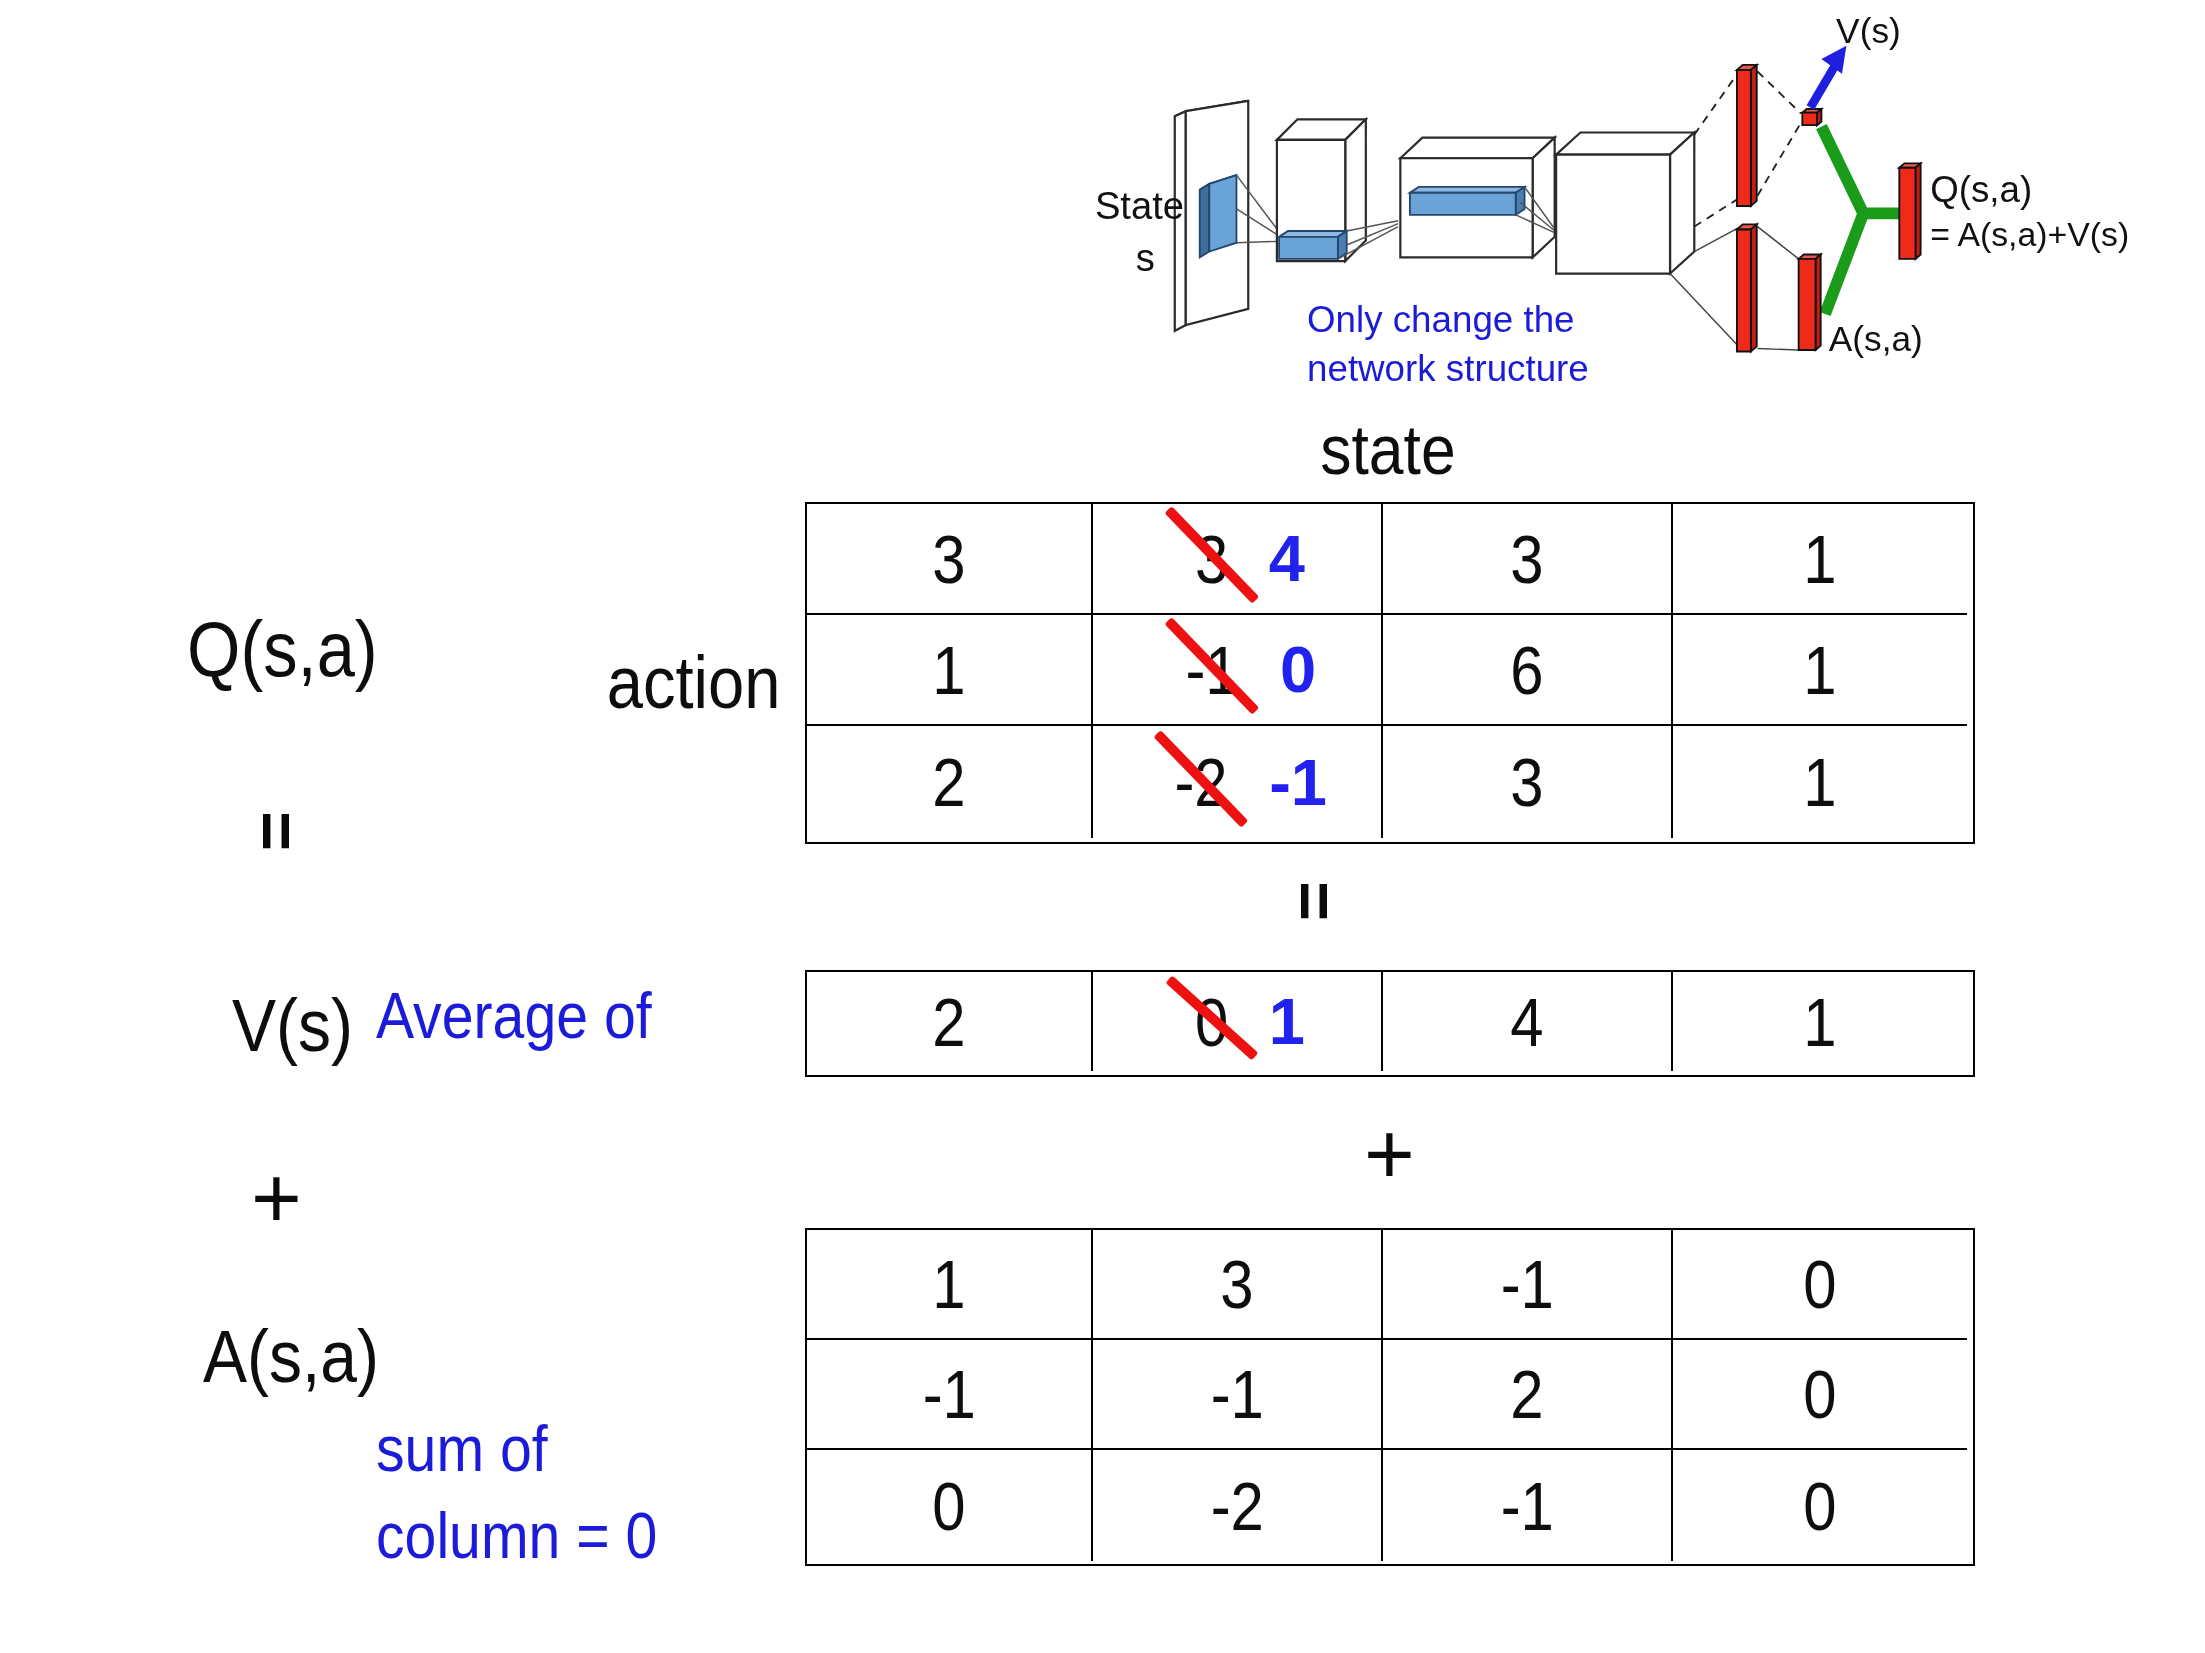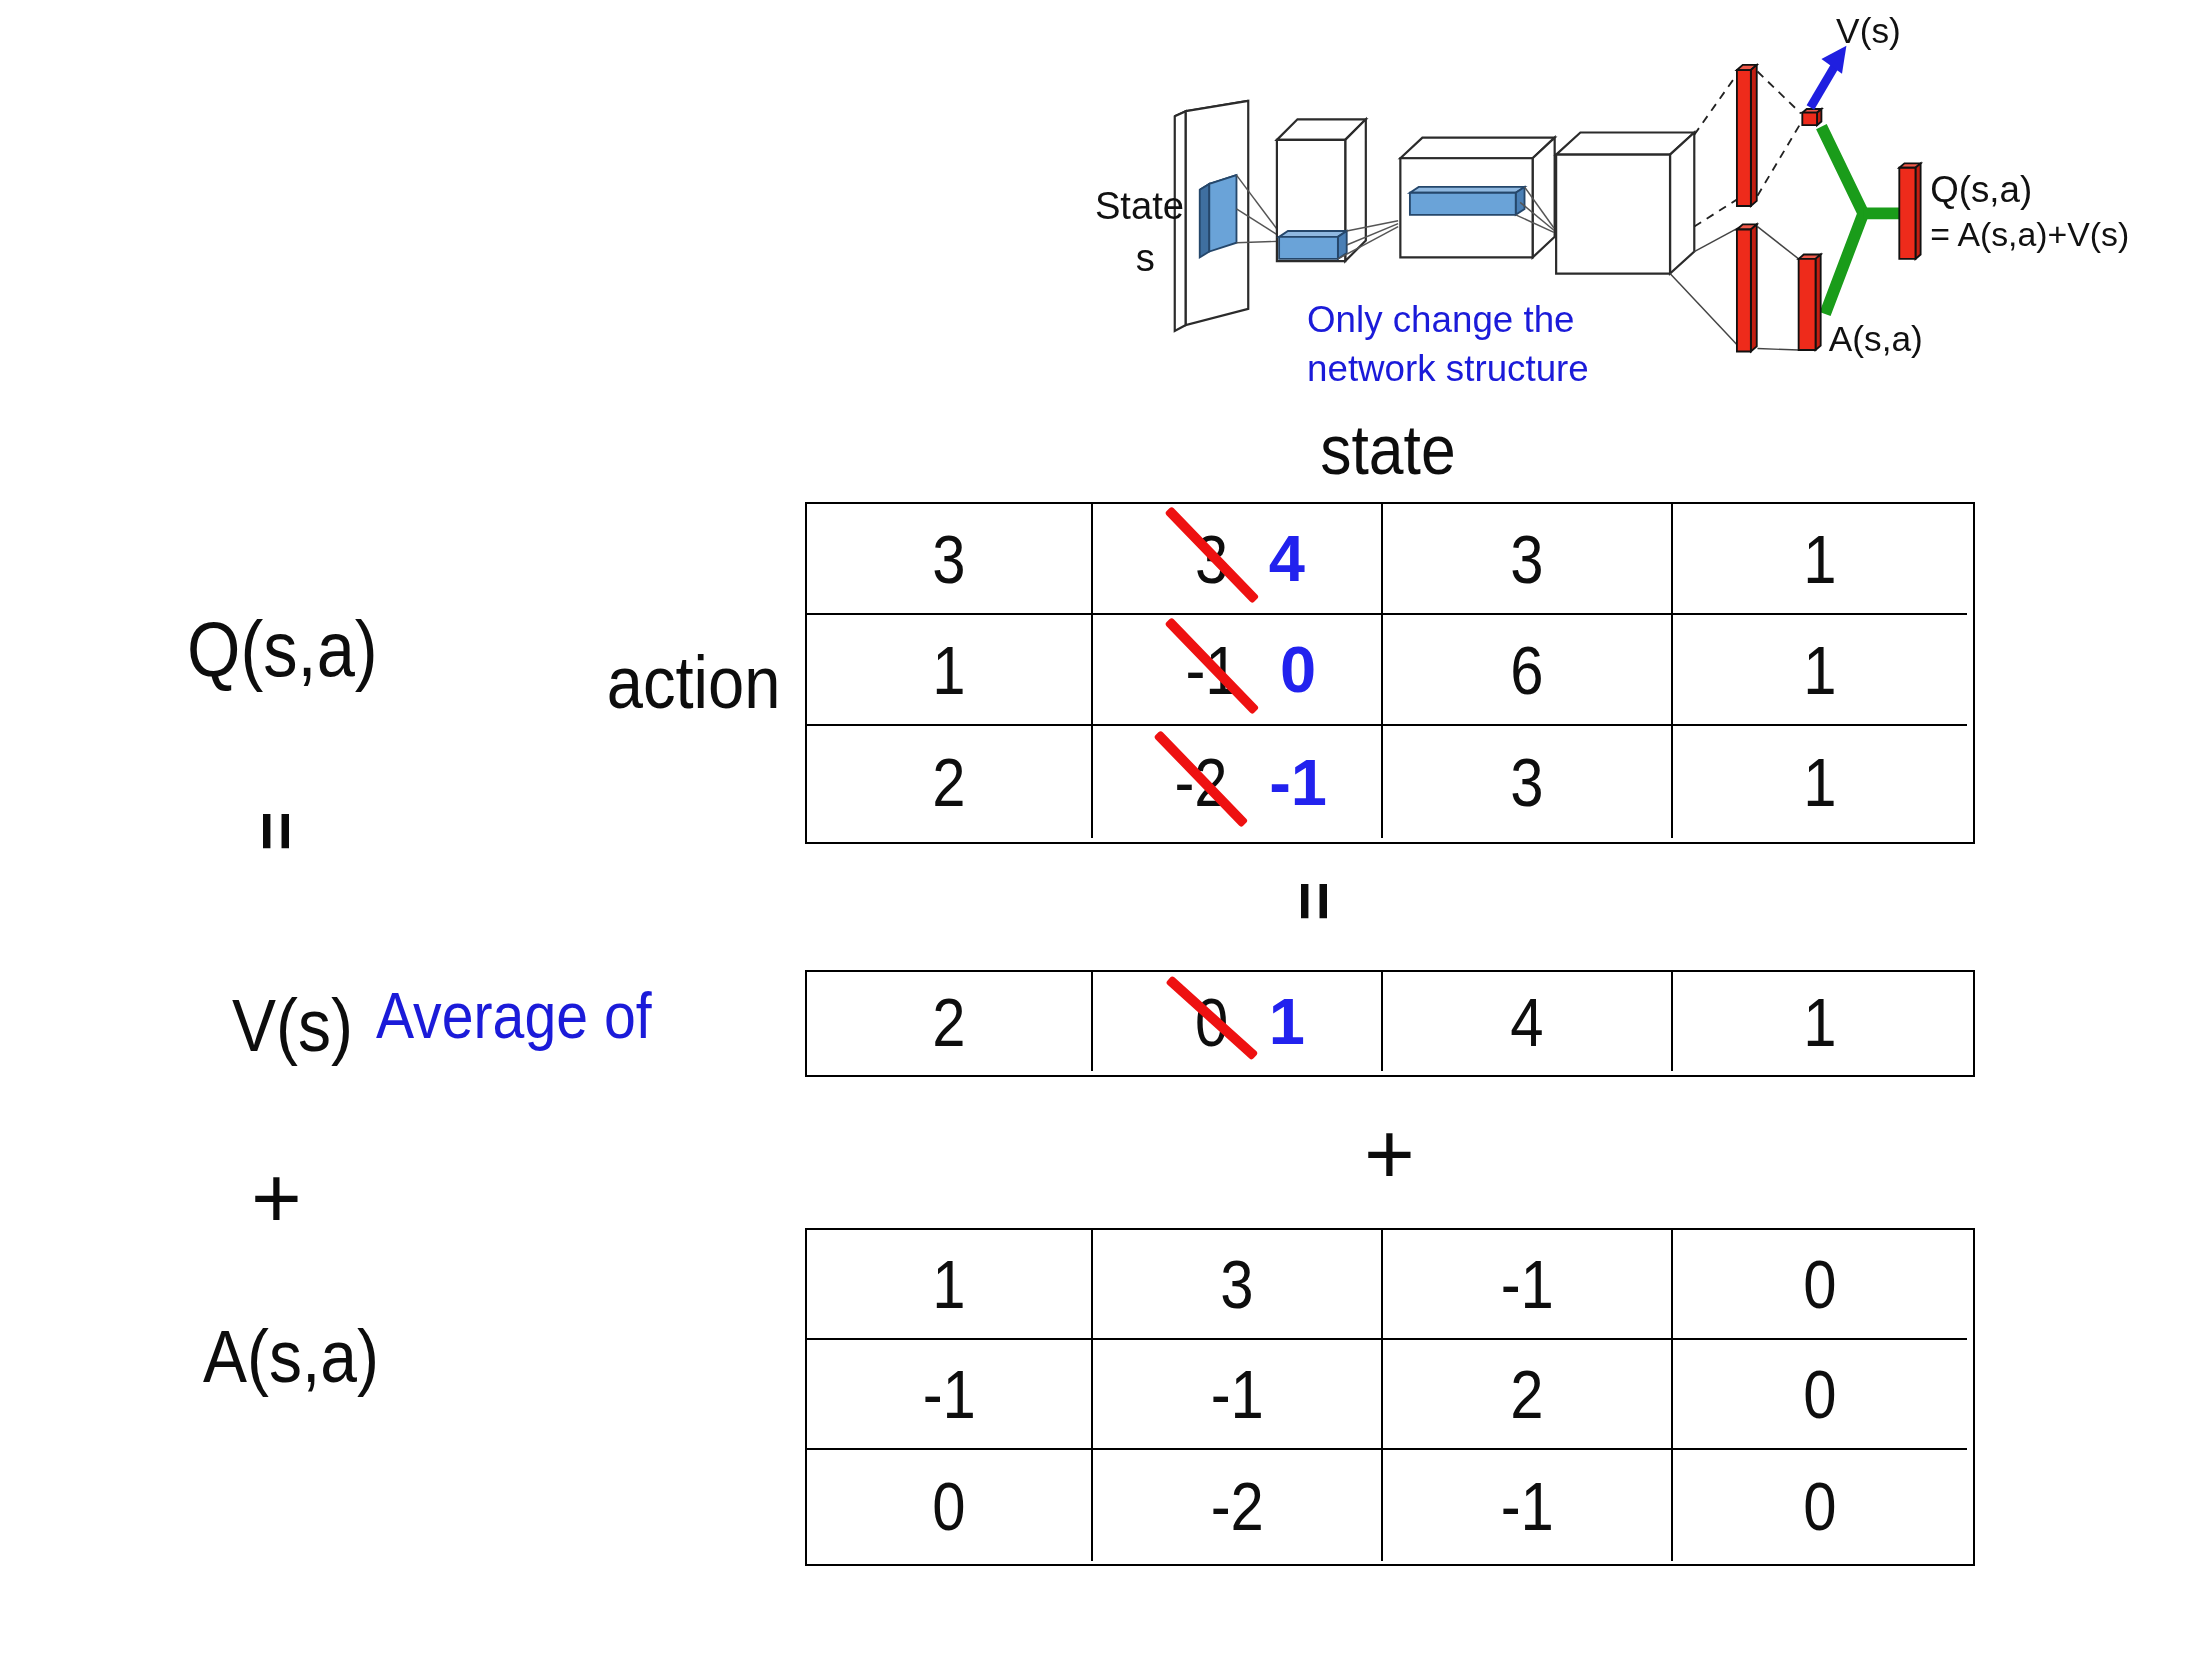--- a/index.html
+++ b/index.html
@@ -198,20 +198,24 @@
     <span class="squeeze">V(s)</span>
   </div>
   <div class="abs plus plus-left">+</div>
   <div class="abs lbl a-label">
     <span class="squeeze">A(s,a)</span>
   </div>
 
   <div class="abs blue-note avg-note">
     <div><span class="squeeze">Average of</span></div>
   </div>
+  <div class="abs blue-note sum-note">
+    <div><span class="squeeze">sum of</span></div>
+    <div><span class="squeeze">column = 0</span></div>
+  </div>
 
   <div class="matrix q-matrix">
     <div class="cell">
         <span class="num">3</span>
       </div>
     <div class="cell">
       <span class="pair">
         <span class="old"><span class="num">3</span><span class="slash"></span></span>
         <span class="newv">4</span>
       </span>

